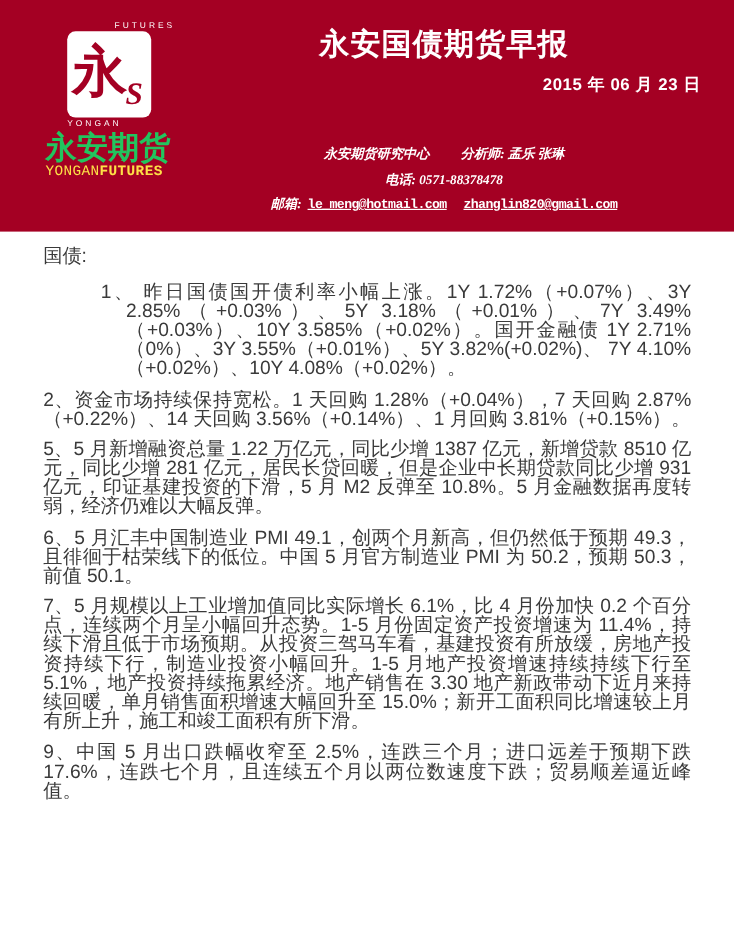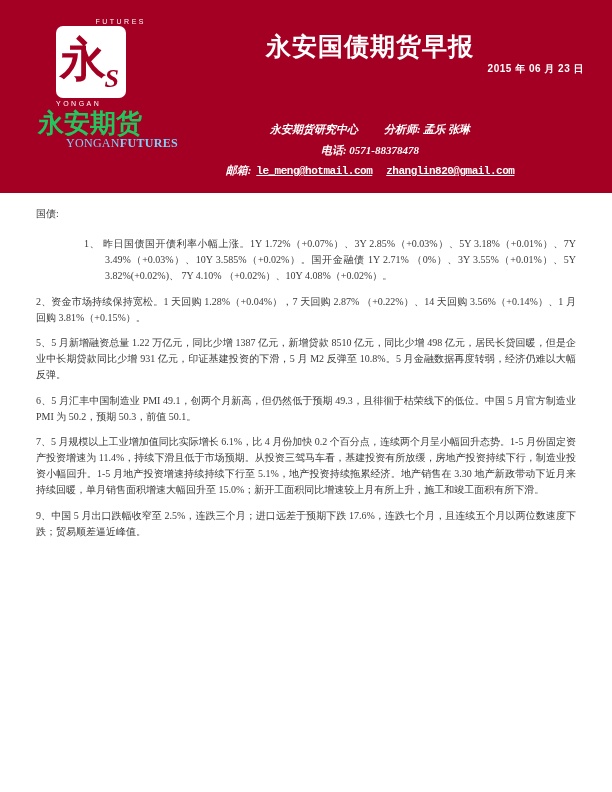--- a/index.html
+++ b/index.html
@@ -49,56 +49,56 @@
     font-family: "Liberation Sans", sans-serif;
     font-size: 7px; letter-spacing: 2.5px; color: #ffffff;
   }
   .logo-cn {
     margin-top: 3px;
     font-family: "Liberation Sans", sans-serif;
     font-weight: bold; font-size: 26px; line-height: 26px;
     letter-spacing: 0px; color: #22c55e; white-space: nowrap;
   }
   .logo-en {
-    font-family: Liberation Serif, serif;
-    font-size: 12px; letter-spacing: 0.3px; color: #7dd3fc; white-space: nowrap; margin-left: 28px;
+    font-family: Liberation Mono, monospace;
+    font-size: 12px; letter-spacing: 0.3px; color: #fde047; white-space: nowrap;
   }
   .logo-en .bold { font-weight: bold; }
 
   .title {
-    position: absolute; top: 30px; left: 170px; width: 400px;
+    position: absolute; top: 20px; left: 170px; width: 400px;
     text-align: center;
     font-family: "Liberation Sans", sans-serif;
     font-weight: bold; font-size: 25px; letter-spacing: 1px;
     color: #ffffff; white-space: nowrap;
   }
   .date {
     position: absolute; top: 62px; right: 28px;
     font-family: "Liberation Sans", sans-serif;
-    font-weight: bold; font-size: 10px; letter-spacing: 0.5px;
+    font-weight: bold; font-size: 14px; letter-spacing: 0.5px;
     color: #ffffff; white-space: nowrap;
   }
   .contact {
     position: absolute; top: 119px; left: 110px; width: 520px;
     text-align: center;
     font-family: "Liberation Serif", serif;
     font-style: italic; font-weight: bold;
     font-size: 11px; line-height: 20.5px;
     color: #ffffff;
   }
   .contact .gap { display: inline-block; width: 26px; }
   .contact .gap-sm { display: inline-block; width: 14px; }
   .contact .mono { font-family: "Liberation Mono", monospace; font-style: normal; font-weight: bold; letter-spacing: -0.5px; text-decoration: underline; }
 
   
   .doc-body {
     padding: 13px 36px 0 36px;
     color: #3A3A3A;
-    font-family: Liberation Serif, serif;
-    font-size: 10px; line-height: 16px;
+    font-family: Liberation Sans, sans-serif;
+    font-size: 16px; line-height: 16px;
   }
   .section-label { margin: 0 0 14px 0; }
   .doc-body p.item {
     margin: 0 0 9.5px 0;
     text-align: justify;
   }
   .doc-body p.item.hanging {
     padding-left: 21px;
     text-indent: -21px;
     margin-left: 48px;
@@ -137,20 +137,20 @@
       </div>
     </div>
 
   </div>
 
   <div class="doc-body">
     <p class="section-label">国债:</p>
     <div id="items-container">
         <p class="item hanging">1、 昨日国债国开债利率小幅上涨。1Y 1.72%（+0.07%）、3Y 2.85%（+0.03%）、5Y 3.18%（+0.01%）、7Y 3.49%（+0.03%）、10Y 3.585%（+0.02%）。国开金融债 1Y 2.71% （0%）、3Y 3.55%（+0.01%）、5Y 3.82%(+0.02%)、 7Y 4.10% （+0.02%）、10Y 4.08%（+0.02%）。</p>
         <p class="item">2、资金市场持续保持宽松。1 天回购 1.28%（+0.04%），7 天回购 2.87% （+0.22%）、14 天回购 3.56%（+0.14%）、1 月回购 3.81%（+0.15%）。</p>
-        <p class="item">5、5 月新增融资总量 1.22 万亿元，同比少增 1387 亿元，新增贷款 8510 亿元，同比少增 498 亿元，居民长贷回暖，但是企业中长期贷款同比少增 931 亿元，印证基建投资的下滑，5 月 M2 反弹至 10.8%。5 月金融数据再度转弱，经济仍难以大幅反弹。</p>
+        <p class="item">5、5 月新增融资总量 1.22 万亿元，同比少增 1387 亿元，新增贷款 8510 亿元，同比少增 281 亿元，居民长贷回暖，但是企业中长期贷款同比少增 931 亿元，印证基建投资的下滑，5 月 M2 反弹至 10.8%。5 月金融数据再度转弱，经济仍难以大幅反弹。</p>
         <p class="item">6、5 月汇丰中国制造业 PMI 49.1，创两个月新高，但仍然低于预期 49.3，且徘徊于枯荣线下的低位。中国 5 月官方制造业 PMI 为 50.2，预期 50.3，前值 50.1。</p>
         <p class="item">7、5 月规模以上工业增加值同比实际增长 6.1%，比 4 月份加快 0.2 个百分点，连续两个月呈小幅回升态势。1-5 月份固定资产投资增速为 11.4%，持续下滑且低于市场预期。从投资三驾马车看，基建投资有所放缓，房地产投资持续下行，制造业投资小幅回升。1-5 月地产投资增速持续持续下行至 5.1%，地产投资持续拖累经济。地产销售在 3.30 地产新政带动下近月来持续回暖，单月销售面积增速大幅回升至 15.0%；新开工面积同比增速较上月有所上升，施工和竣工面积有所下滑。</p>
         <p class="item">9、中国 5 月出口跌幅收窄至 2.5%，连跌三个月；进口远差于预期下跌 17.6%，连跌七个月，且连续五个月以两位数速度下跌；贸易顺差逼近峰值。</p>
       </div>
   </div>
 
 </div>
 
 </body></html>

